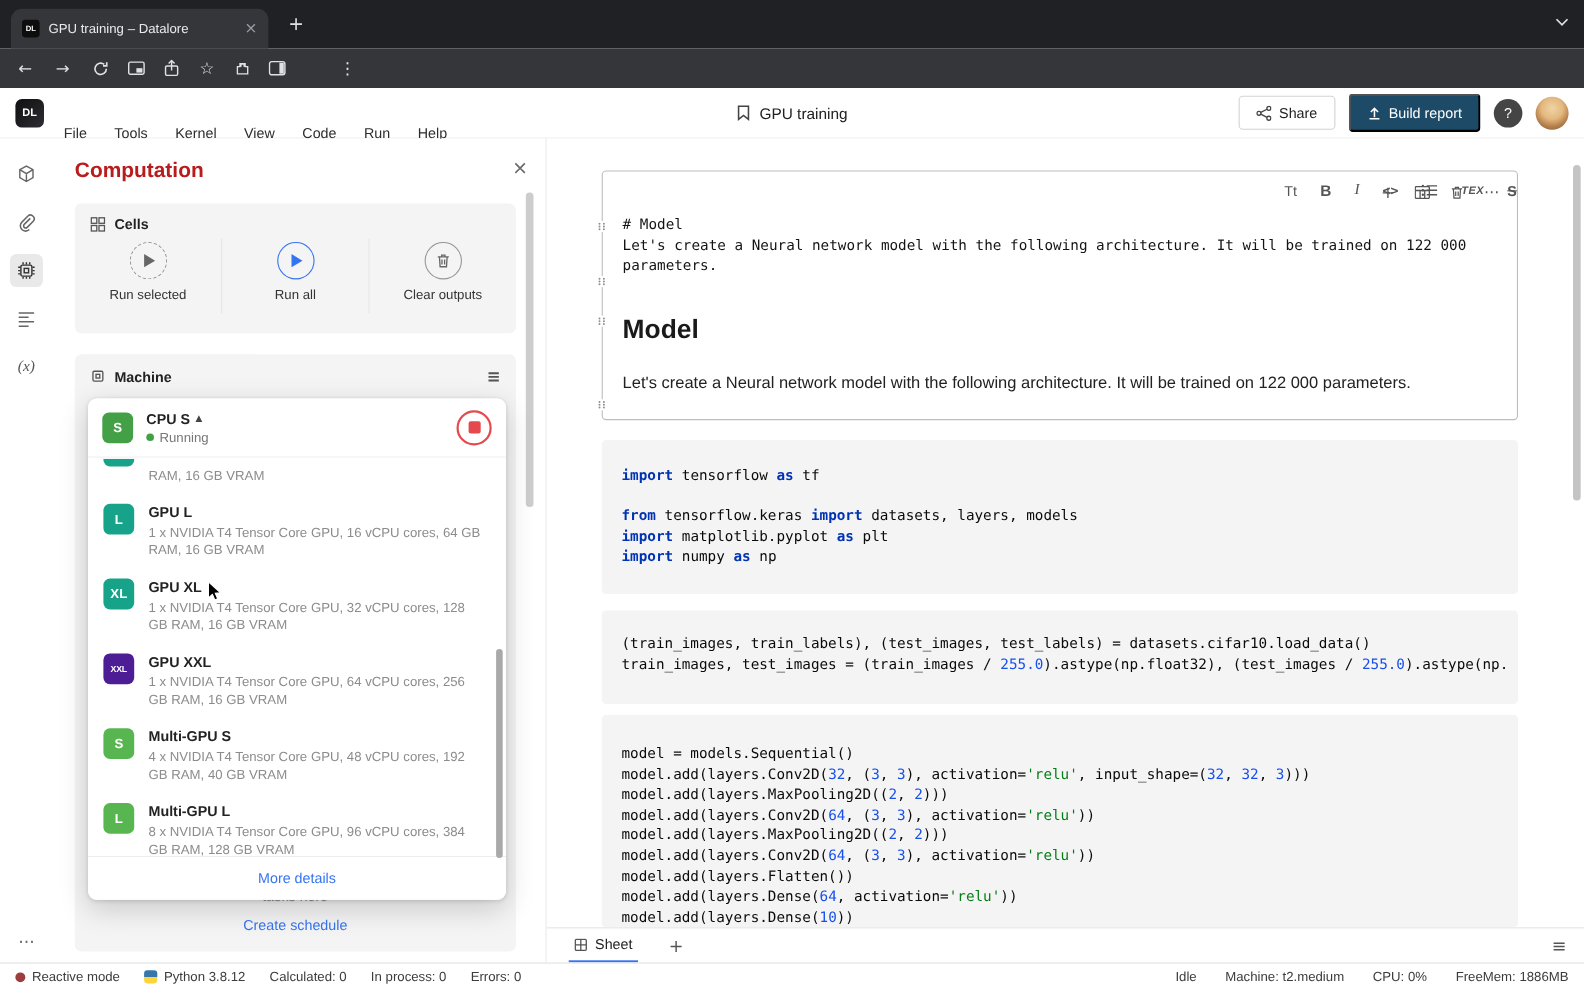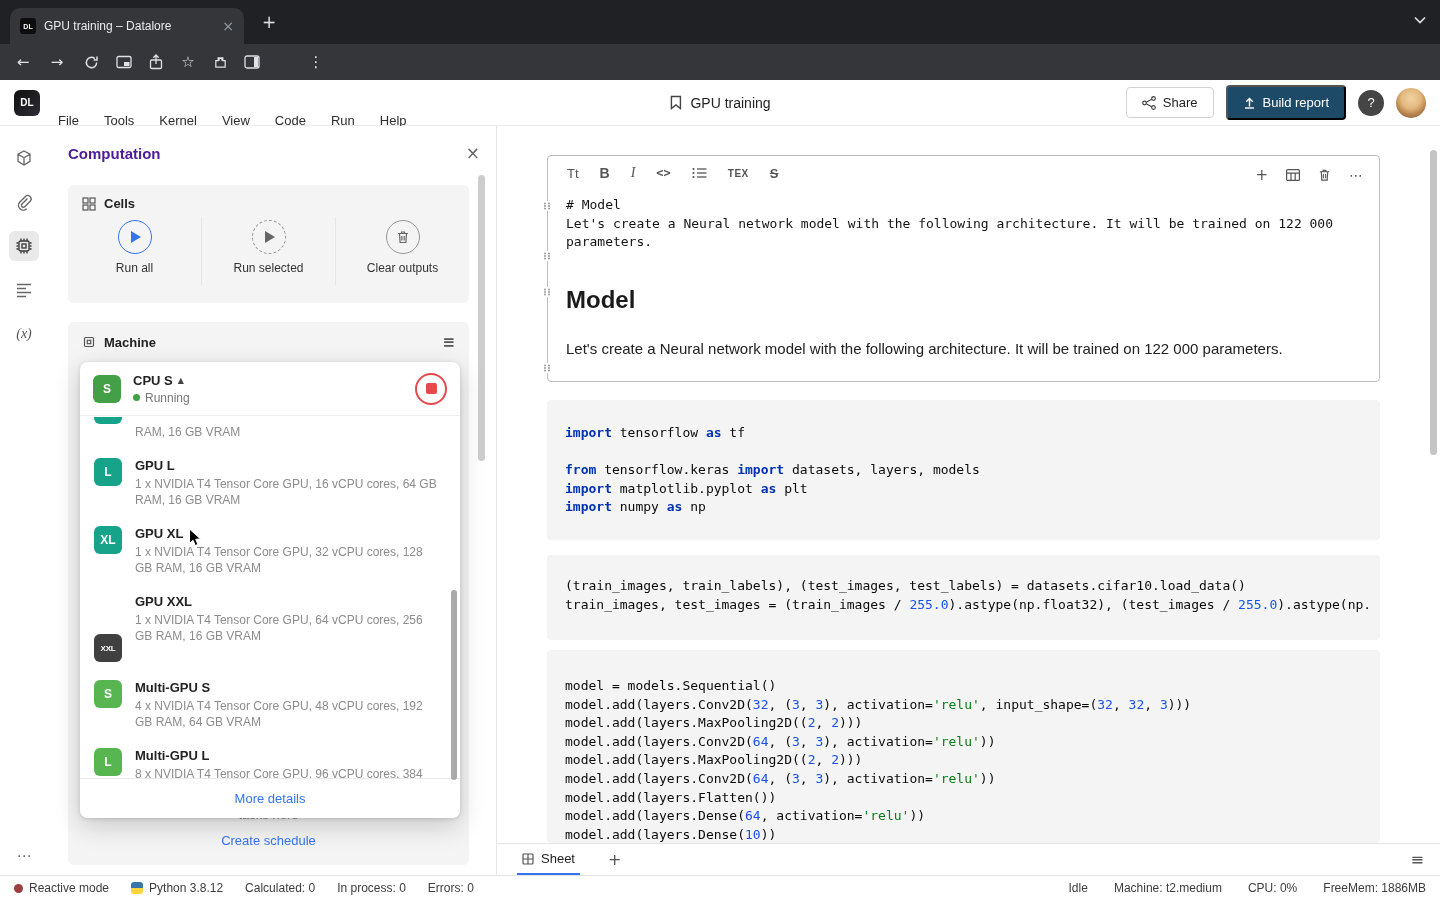--- a/index.html
+++ b/index.html
@@ -43,21 +43,21 @@
   
   .rail { position:absolute; left:0; top:126px; width:48px; bottom:25px; background:#fff; display:flex; flex-direction:column; align-items:center; padding-top:10px; }
   .rail-item { width:36px; height:44px; display:flex; align-items:center; justify-content:center; color:#6a6a6a; }
   .rail-item.active .box { background:#e9e9e9; border-radius:6px; }
   .rail-item .box { width:30px; height:30px; display:flex; align-items:center; justify-content:center; }
   .rail-x { font-family:"Liberation Serif",serif; font-style:italic; font-size:14px; color:#555; }
   .rail-more { position:absolute; bottom:10px; left:0; width:48px; text-align:center; color:#666; font-size:15px; }
 
   
   .panel { position:absolute; left:48px; top:126px; width:449px; bottom:25px; background:#fff; border-right:1px solid #e6e6e6; }
-  .panel-title { position:absolute; left:20px; top:19px; font-size:15px; font-weight:bold; color:#4c1d95; }
+  .panel-title { position:absolute; left:20px; top:19px; font-size:19px; font-weight:bold; color:#b91c1c; }
   .panel-close { position:absolute; right:16px; top:17px; font-size:17px; color:#666; }
   .panel-scroll { position:absolute; right:11px; top:49px; width:7px; height:286px; border-radius:4px; background:#cdcdcd; }
 
   .c-section { position:absolute; left:20px; right:27px; top:59px; height:118px; background:#f4f4f4; border-radius:6px; }
   .sec-head { display:flex; align-items:center; gap:8px; padding:11px 14px 6px; font-size:13px; font-weight:bold; color:#222; }
   .sec-head .right { margin-left:auto; color:#555; font-size:15px; }
   .c-buttons { display:flex; }
   .c-col { flex:1; display:flex; flex-direction:column; align-items:center; padding:3px 0 10px; }
   .c-col + .c-col { border-left:1px solid #e6e6e6; }
   .circle { width:34px; height:34px; border-radius:50%; display:flex; align-items:center; justify-content:center; }
@@ -90,26 +90,26 @@
   .m-item.partial .m-badge { position:absolute; top:-21px; left:14px; }
   .m-item.partial .m-desc { margin-left:41px; padding-top:7px; }
   .dd-more { position:absolute; left:0; right:0; bottom:0; height:40px; border-top:1px solid #ebebeb; display:flex; align-items:center; justify-content:center; color:#3574f0; font-size:13px; font-weight:500; background:#fff; border-radius:0 0 8px 8px; }
   .dd-scroll { position:absolute; right:3px; top:228px; width:6px; height:190px; border-radius:3px; background:#a9a9a9; }
 
   
   .main { position:absolute; left:497px; top:126px; right:0; bottom:57px; background:#fff; overflow:hidden; }
   .main-scroll { position:absolute; right:3px; top:24px; width:7px; height:305px; border-radius:4px; background:#c4c4c4; }
 
   .md-cell { position:absolute; left:50px; top:29px; width:833px; height:227px; border:1px solid #bdbdbd; border-radius:4px; background:#fff; }
-  .md-toolbar { display:flex; align-items:center; gap:21px; padding:9px 0 0 19px; color:#555; }
+  .md-toolbar { display:flex; align-items:center; gap:21px; padding:9px 0 0 19px; color:#555;justify-content:flex-end; }
   .ti { font-size:13px; color:#555; }
   .ti.b { font-weight:bold; font-size:14px; }
   .ti.i { font-family:"Liberation Serif",serif; font-style:italic; font-size:14px; }
   .ti.code { font-family:"DejaVu Sans Mono",monospace; font-size:12px; font-weight:bold; }
-  .ti.tex { font-size:10px; font-weight:bold; letter-spacing:.5px; }
+  .ti.tex { font-size:10px; font-weight:bold; letter-spacing:.5px;font-style:italic; }
   .ti.strike { text-decoration:line-through; font-size:13px; font-weight:bold; }
   .md-tools-right { position:absolute; right:16px; top:10px; display:flex; gap:18px; align-items:center; color:#555; }
   .md-source { position:absolute; left:18px; top:40px; width:797px; font-family:"DejaVu Sans Mono","Liberation Mono",monospace; font-size:13px; line-height:18.5px; color:#141414; white-space:pre-wrap; }
   .md-heading { position:absolute; left:18px; top:130px; font-size:24px; font-weight:bold; color:#1a1a1a; }
   .md-para { position:absolute; left:18px; top:184px; font-size:15px; color:#222; }
   .cell-handle { position:absolute; left:-6px; width:10px; height:10px; background:#fff; display:flex; align-items:center; justify-content:center; z-index:2; }
 
   .code-cell { position:absolute; left:50px; width:833px; background:#f4f4f4; border-radius:4px; overflow:hidden; }
   .code-body { font-family:"DejaVu Sans Mono","Liberation Mono",monospace; font-size:13px; line-height:18.6px; color:#0a0a0a; white-space:pre; padding-left:18px; }
   .tk-k { color:#0033b3; font-weight:bold; }
@@ -273,30 +273,30 @@
         <svg class="ic" width="14" height="14" viewBox="0 0 14 14">
             <rect x="1" y="1" width="5" height="5" fill="none" stroke="#555" stroke-width="1.2"></rect>
             <rect x="8" y="1" width="5" height="5" fill="none" stroke="#555" stroke-width="1.2"></rect>
             <rect x="1" y="8" width="5" height="5" fill="none" stroke="#555" stroke-width="1.2"></rect>
             <rect x="8" y="8" width="5" height="5" fill="none" stroke="#555" stroke-width="1.2"></rect>
           </svg>
         <span>Cells</span>
       </div>
       <div class="c-buttons">
         <div class="c-col">
+          <div class="circle dashed">
+              <div class="tri g"></div>
+            </div>
+          <div class="c-label">Run selected</div>
+        </div>
+        <div class="c-col">
           <div class="circle blue">
               <div class="tri"></div>
             </div>
           <div class="c-label">Run all</div>
-        </div>
-        <div class="c-col">
-          <div class="circle dashed">
-              <div class="tri g"></div>
-            </div>
-          <div class="c-label">Run selected</div>
         </div>
         <div class="c-col">
           <div class="circle gray">
             <svg class="ic" width="14" height="14" viewBox="0 0 14 14">
                 <path d="M2 3.5h10M5.5 3.5V2h3v1.5M3.5 3.5l.6 9h5.8l.6-9M5.8 6v4.5M8.2 6v4.5" fill="none" stroke="#666" stroke-width="1.2"></path>
               </svg>
           </div>
           <div class="c-label">Clear outputs</div>
         </div>
       </div>
@@ -345,31 +345,31 @@
             </div>
         </div>
         <div class="m-item">
           <div class="m-badge" style="background: rgb(23, 163, 137);">XL</div>
           <div>
               <div class="m-name">GPU XL</div>
               <div class="m-desc">1 x NVIDIA T4 Tensor Core GPU, 32 vCPU cores, 128 GB RAM, 16 GB VRAM</div>
             </div>
         </div>
         <div class="m-item">
-          <div class="m-badge small" style="background: #404040; margin-top: 40px;">XXL</div>
+          <div class="m-badge small" style="background: #4c1d95;">XXL</div>
           <div>
               <div class="m-name">GPU XXL</div>
               <div class="m-desc">1 x NVIDIA T4 Tensor Core GPU, 64 vCPU cores, 256 GB RAM, 16 GB VRAM</div>
             </div>
         </div>
         <div class="m-item">
           <div class="m-badge" style="background: rgb(88, 182, 81);">S</div>
           <div>
               <div class="m-name">Multi-GPU S</div>
-              <div class="m-desc">4 x NVIDIA T4 Tensor Core GPU, 48 vCPU cores, 192 GB RAM, 64 GB VRAM</div>
+              <div class="m-desc">4 x NVIDIA T4 Tensor Core GPU, 48 vCPU cores, 192 GB RAM, 40 GB VRAM</div>
             </div>
         </div>
         <div class="m-item">
           <div class="m-badge" style="background: rgb(88, 182, 81);">L</div>
           <div>
               <div class="m-name">Multi-GPU L</div>
               <div class="m-desc">8 x NVIDIA T4 Tensor Core GPU, 96 vCPU cores, 384 GB RAM, 128 GB VRAM</div>
             </div>
         </div>
       </div>

